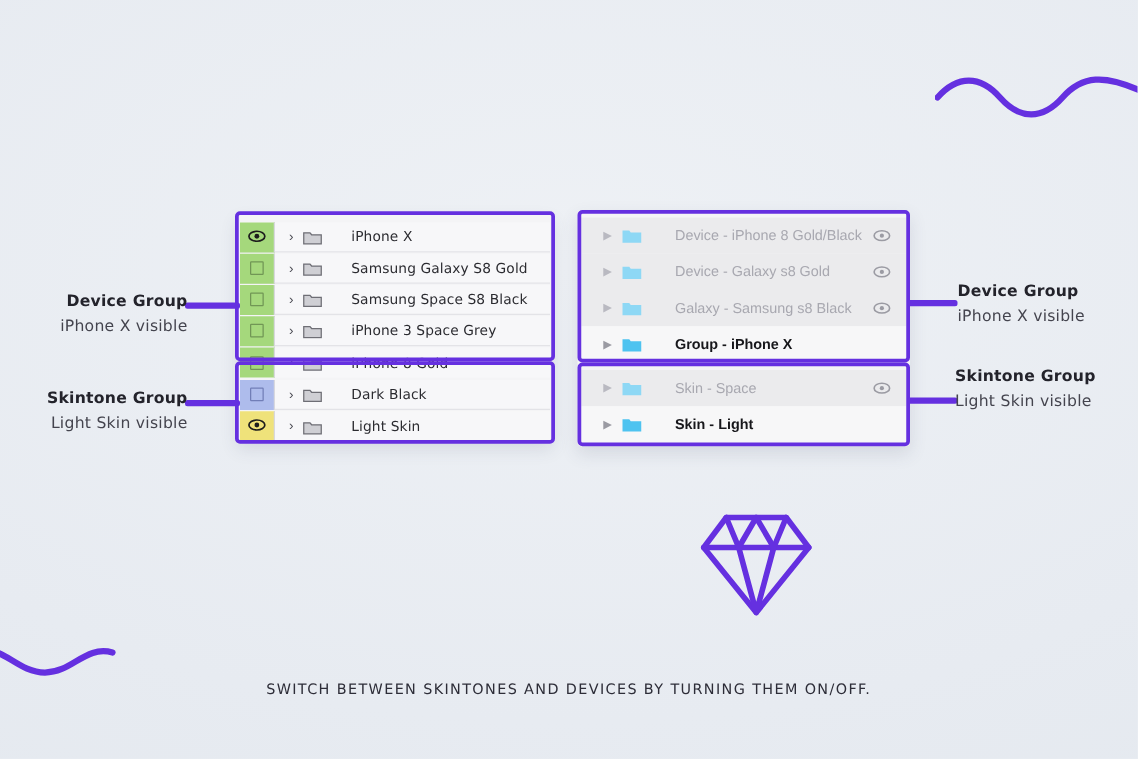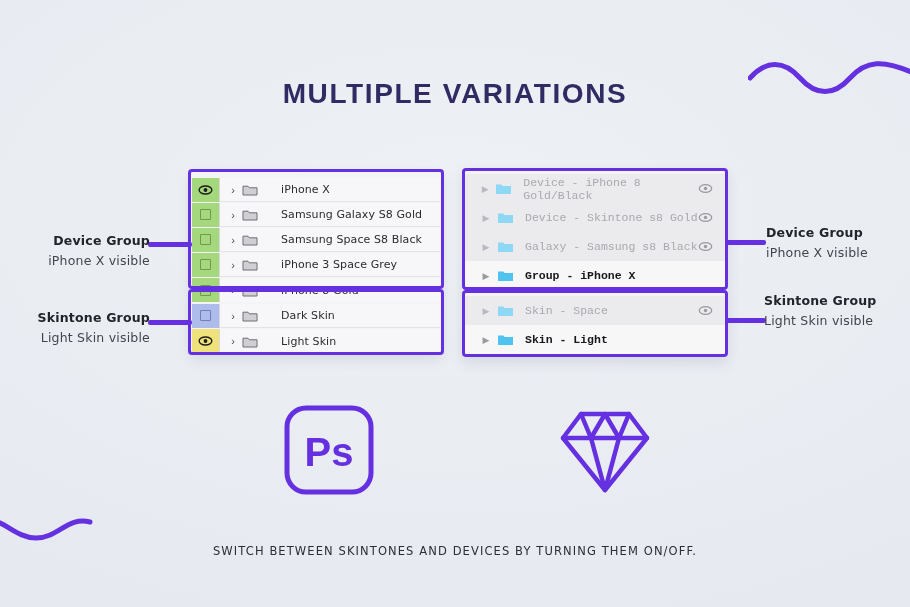--- a/index.html
+++ b/index.html
@@ -58,22 +58,22 @@
         font-family:"DejaVu Sans","Liberation Sans",sans-serif;letter-spacing:.1px;}
 
   
   .rrow{position:absolute;left:465px;width:260px;height:29px;
         display:flex;align-items:center;box-sizing:border-box;}
   .rrow.off{background:#ebebed;}
   .rrow.on{background:#f7f7f8;}
   .rtri{width:18px;text-align:center;font-size:9px;color:#9a9aa2;margin-left:12px;}
   .rtri.dim{color:#b9b9c1;}
   .rfold{margin-left:2px;display:flex;align-items:center;}
-  .rlbl{margin-left:11px;font-size:11.5px;
-        font-family:Liberation Mono, monospace;}
+  .rlbl{margin-left:26px;font-size:11.5px;
+        font-family:Liberation Sans, sans-serif;}
   .rlbl.on{color:#17171b;font-weight:bold;}
   .rlbl.off{color:#a8a8b0;}
   .reye{margin-left:auto;margin-right:12px;display:flex;align-items:center;}
 
   
   .conn{position:absolute;background:#6530e0;}
 
   
   .cap{position:absolute;}
   .cap .t1{font-size:12.5px;font-weight:bold;color:#23232b;
@@ -95,21 +95,20 @@
   
   .footer{position:absolute;left:0;right:0;top:544px;text-align:center;
     font-size:11.5px;letter-spacing:1.1px;color:#2d2d38;
     font-family:"DejaVu Sans","Liberation Sans",sans-serif;}
 </style>
 </head>
 <body>
 
 <div class="stage">
 
-  <div class="title">MULTIPLE VARIATIONS</div>
 
   <div class="wave-tr">
     <svg width="165" height="42" viewBox="0 0 165 42" fill="none">
       <path d="M2 20 C 18 2, 36 2, 52 20 S 86 38, 102 20 S 136 2, 163 14" stroke="#6530e0" stroke-width="5" stroke-linecap="round" fill="none"></path>
     </svg>
   </div>
   <div class="wave-bl">
     <svg width="100" height="42" viewBox="0 0 100 42" fill="none">
       <path d="M-10 14 C 6 8, 18 30, 40 30 S 72 8, 94 14" stroke="#6530e0" stroke-width="5" stroke-linecap="round" fill="none"></path>
     </svg>
@@ -190,21 +189,21 @@
   <div class="lrow" style="top:304px;">
     <span class="swatch sw-blue">
       <span class="box-off b-blue"></span>
     </span>
     <span class="chev">›</span>
     <span class="folder-g">
       <svg width="16" height="13" viewBox="0 0 16 13">
           <path d="M1 3.2 h5 l1.3 1.6 H15 v7.2 H1 Z" fill="#cfcfd4" stroke="#6e6e75" stroke-width="1"></path>
         </svg>
     </span>
-    <span class="lbl">Dark Skin</span>
+    <span class="lbl">Dark Black</span>
   </div>
 
   <div class="lrow" style="top:329px;border-bottom:none;">
     <span class="swatch sw-yellow">
       <span>
         <svg class="eye-dot" viewBox="0 0 16 11">
             <ellipse cx="8" cy="5.5" rx="7" ry="4.4" fill="none" stroke="#1d1d1d" stroke-width="1.5"></ellipse>
             <circle cx="8" cy="5.5" r="2.1" fill="#1d1d1d"></circle>
           </svg>
       </span>
@@ -239,21 +238,21 @@
     </span>
   </div>
 
   <div class="rrow off" style="top:203px;">
     <span class="rtri dim">▶</span>
     <span class="rfold">
       <svg width="17" height="14" viewBox="0 0 17 14">
           <path d="M1 2.4 h5.4 l1.2 1.5 H16 v8.2 H1 Z" fill="#8ed8f5"></path>
         </svg>
     </span>
-    <span class="rlbl off">Device - Skintone s8 Gold</span>
+    <span class="rlbl off">Device - Galaxy s8 Gold</span>
     <span class="reye">
       <svg width="15" height="11" viewBox="0 0 16 11">
           <ellipse cx="8" cy="5.5" rx="6.6" ry="4.2" fill="none" stroke="#9b9ba3" stroke-width="1.4"></ellipse>
           <circle cx="8" cy="5.5" r="1.8" fill="#9b9ba3"></circle>
         </svg>
     </span>
   </div>
 
   <div class="rrow off" style="top:232px;">
     <span class="rtri dim">▶</span>
@@ -326,26 +325,20 @@
   </div>
   <div class="cap cap-r cap-r1">
     <div class="t1">Device Group</div>
     <div class="t2">iPhone X visible</div>
   </div>
   <div class="cap cap-r cap-r2">
     <div class="t1">Skintone Group</div>
     <div class="t2">Light Skin visible</div>
   </div>
 
-  <div class="logo logo-ps">
-    <svg width="92" height="92" viewBox="0 0 92 92">
-      <rect x="4" y="4" width="84" height="84" rx="19" ry="19" fill="none" stroke="#6530e0" stroke-width="5"></rect>
-      <text x="46" y="62" text-anchor="middle" font-family="Liberation Sans, sans-serif" font-size="40" font-weight="bold" fill="#6530e0">Ps</text>
-    </svg>
-  </div>
 
   <div class="logo logo-sk">
     <svg width="96" height="96" viewBox="0 0 96 96" fill="none" stroke="#6530e0" stroke-width="4.5" stroke-linejoin="round" stroke-linecap="round">
       <path d="M24 12 H72 L90 36 L48 88 L6 36 Z"></path>
       <path d="M6 36 H90"></path>
       <path d="M24 12 L34 36 L48 88 L62 36 L72 12"></path>
       <path d="M34 36 L48 12 L62 36"></path>
     </svg>
   </div>
 

